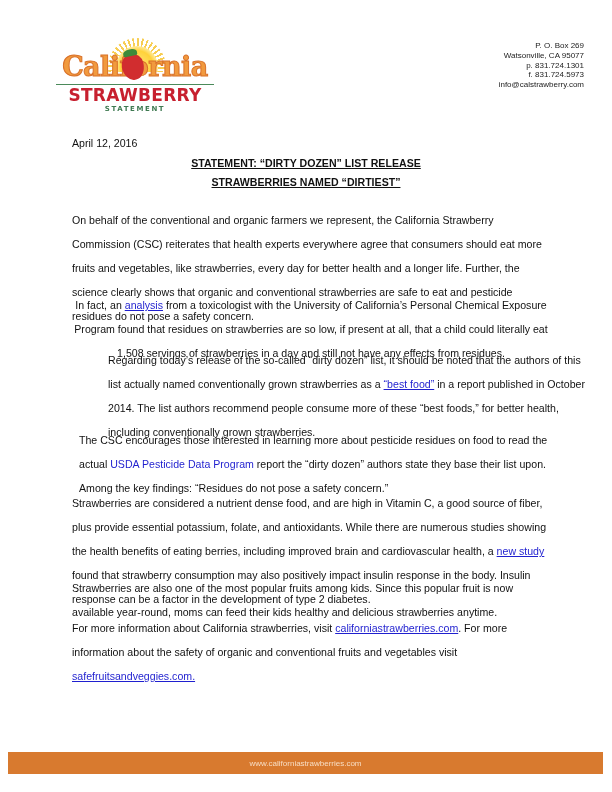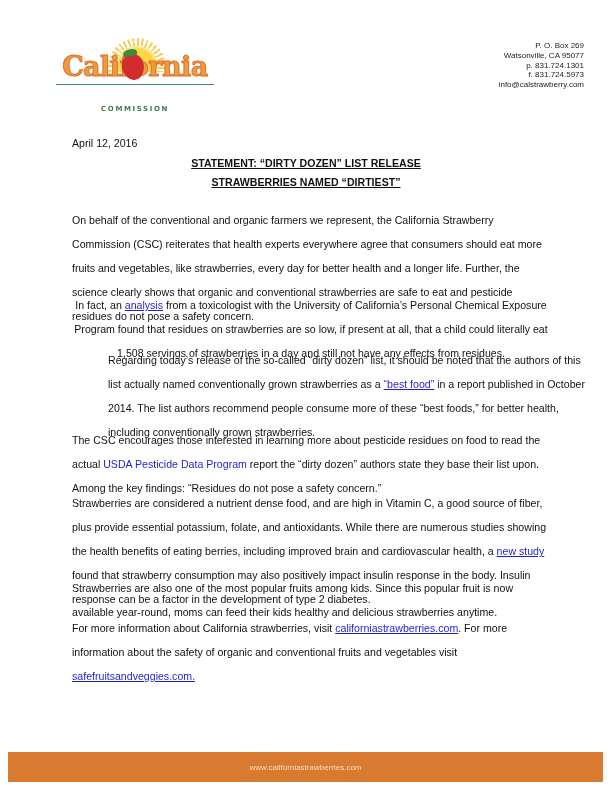--- a/index.html
+++ b/index.html
@@ -27,36 +27,37 @@
                 letter-spacing: 1.6px; line-height: 9px; }
   .address { position: absolute; right: 28px; top: 41px; text-align: right; font-size: 8px; line-height: 9.8px; color: #222; }
   .address div { white-space: nowrap; }
   .date { position: absolute; left: 72px; top: 137px; font-size: 10.6px; }
   .title { position: absolute; left: 0; width: 612px; text-align: center; font-size: 10.6px; font-weight: bold; }
   .t1 { top: 157px; text-decoration: underline; }
   .t2 { top: 176px; text-decoration: underline; }
   .para { position: absolute; left: 72px; width: 478px; font-size: 10.6px; line-height: 24px; }
   .para a { color: #1f1fcf; text-decoration: none; }
   .para a.ul { text-decoration: underline; }
-  .footer { position: absolute; left: 8px; top: 752px; width: 595px; height: 30px; background: #d87a2f;
+  .footer { position: absolute; left: 8px; top: 752px; width: 595px; height: 22px; background: #d87a2f;
             display: flex; align-items: center; justify-content: center; }
   .footer span { color: #f7dcc2; font-size: 8px; }
 </style>
 </head>
 <body>
 
 <div class="logo">
   <div class="sun">
     <div class="rays"></div>
     <div class="sun-core"></div>
   </div>
   <div class="calif">California</div>
   <div class="berry"></div>
   <div class="rule"></div>
-  <div class="comm">COMMISSION</div>
+  <div class="straw">STRAWBERRY</div>
+  <div class="comm">STATEMENT</div>
 </div>
 
 <div class="address">
   <div>P. O. Box 269</div>
   <div>Watsonville, CA 95077</div>
   <div>p. 831.724.1301</div>
   <div>f. 831.724.5973</div>
   <div>info@calstrawberry.com</div>
 </div>
 
@@ -70,21 +71,21 @@
 </div>
 
 <div class="para" style="top:293px;text-align:center;">
   <span>In fact, an </span><a class="ul" href="#">analysis</a><span> from a toxicologist with the University of California’s Personal Chemical Exposure Program found that residues on strawberries are so low, if present at all, that a child could literally eat 1,508 servings of strawberries in a day and still not have any effects from residues.</span>
 </div>
 
 <div class="para" style="top:348px;margin-left:36px;">
   <span>Regarding today’s release of the so-called “dirty dozen” list, it should be noted that the authors of this list actually named conventionally grown strawberries as a </span><a class="ul" href="#">“best food”</a><span> in a report published in October 2014.  The list authors recommend people consume more of these “best foods,” for better health, including conventionally grown strawberries.</span>
 </div>
 
-<div class="para" style="top:428px;">
+<div class="para" style="top:428px;margin-left:7px;">
   <span>The CSC encourages those interested in learning more about pesticide residues on food to read the actual </span><a href="#">USDA Pesticide Data Program</a><span> report the “dirty dozen” authors state they base their list upon.  Among the key findings: “Residues do not pose a safety concern.”</span>
 </div>
 
 <div class="para" style="top:491px;">
   <span>Strawberries are considered a nutrient dense food, and are high in Vitamin C, a good source of fiber, plus provide essential potassium, folate, and antioxidants.  While there are numerous studies showing the health benefits of eating berries, including improved brain and cardiovascular health, a </span><a class="ul" href="#">new study</a><span> found that strawberry consumption may also positively impact insulin response in the body.  Insulin response can be a factor in the development of type 2 diabetes.</span>
 </div>
 
 <div class="para" style="top:576px;">
   <span>Strawberries are also one of the most popular fruits among kids.  Since this popular fruit is now available year-round, moms can feed their kids healthy and delicious strawberries anytime.</span>
 </div>

